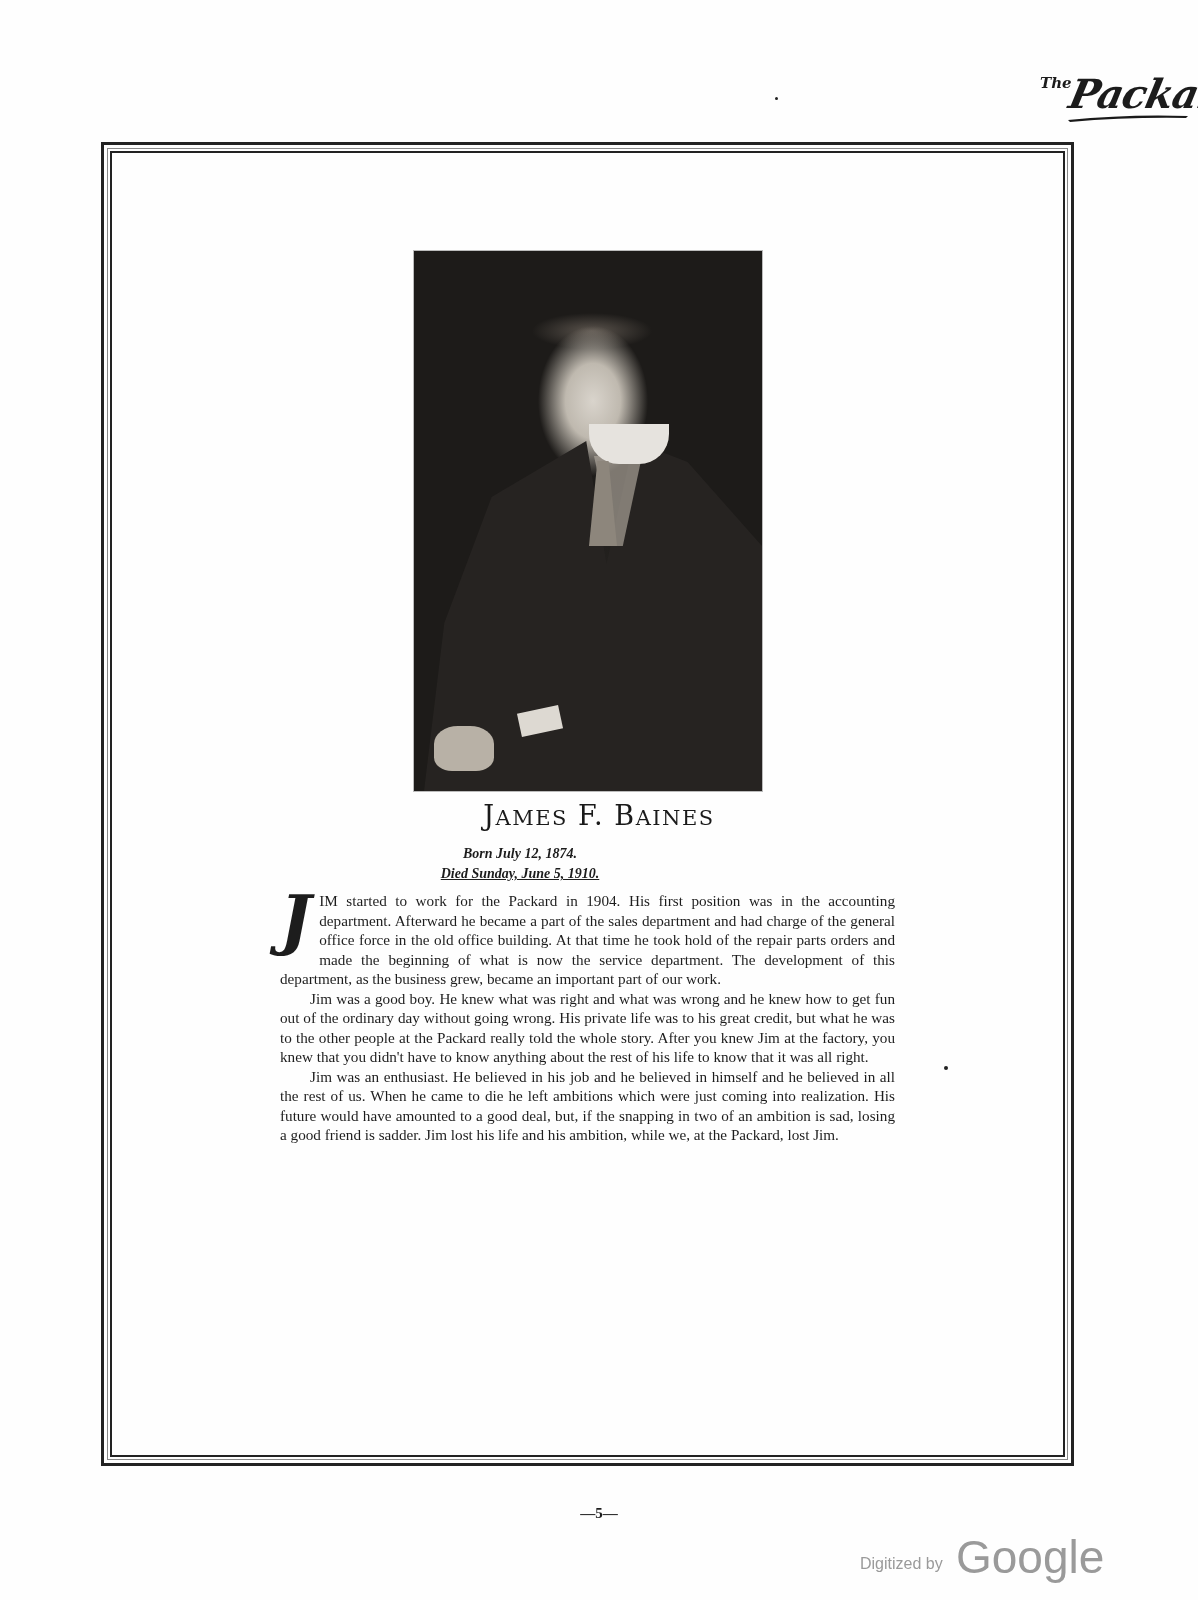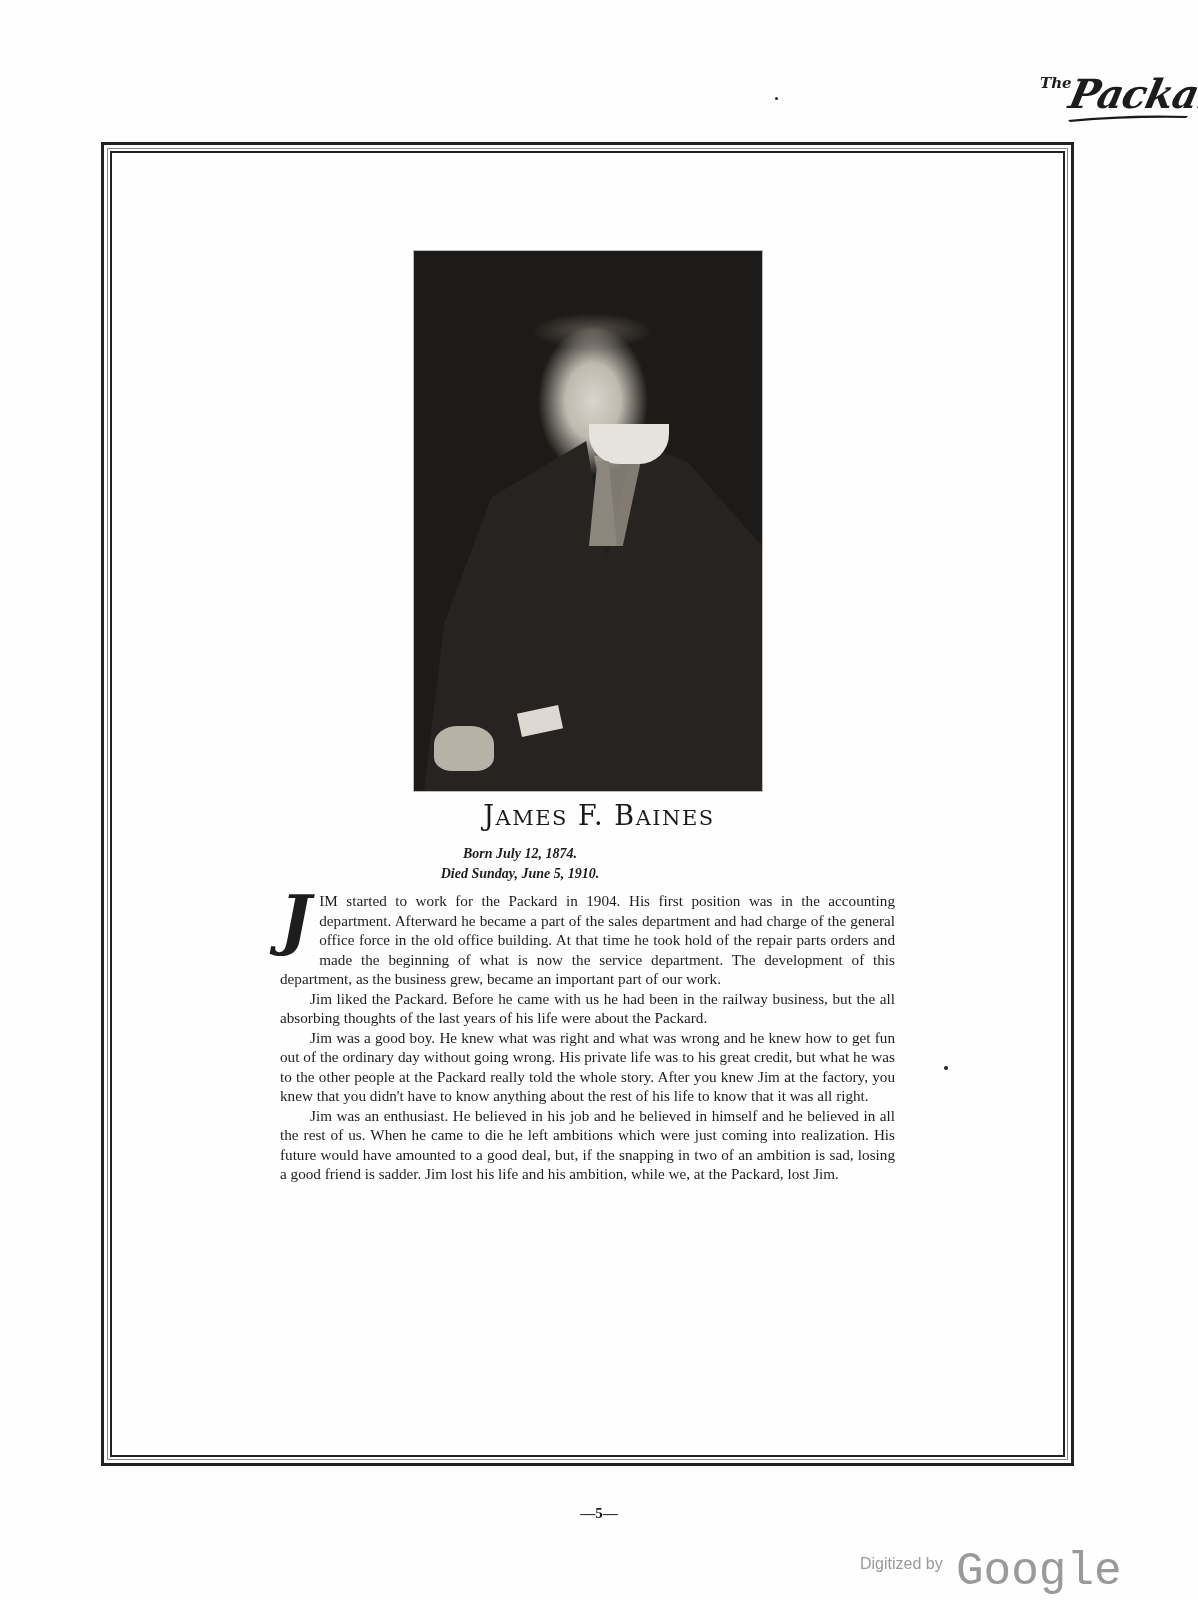--- a/index.html
+++ b/index.html
@@ -44,40 +44,40 @@
   .photo .cuff { position:absolute; left:105px; top:458px; width:42px; height:24px; background:#ddd9d2; transform:rotate(-12deg); }
   .photo .hand { position:absolute; left:20px; top:475px; width:60px; height:45px; background:#b8b1a6; border-radius:40% 40% 30% 30%; }
 
   .title {
     position:absolute; left:0; width:1198px; top:800px; text-align:center;
     font-size:27px; letter-spacing:1.5px; font-family:"DejaVu Serif", serif; color:#1a1a1a;
   }
   .title .sc { font-size:21px; }
   .dates { position:absolute; left:0; width:1040px; text-align:center; font-size:14px; font-style:italic; font-weight:bold; }
   .born { top:846px; }
-  .died { top:866px; }
+  .died { top:866px;text-decoration:underline; }
 
   .body-text {
     position:absolute; left:280px; top:891px; width:615px;
     font-size:15.2px; line-height:19.5px; text-align:justify; color:#1d1d1d;
   }
   .body-text p { margin:0; text-indent:30px; }
   .body-text p.first { text-indent:0; }
   .dropcap {
     float:left; font-size:66px; line-height:52px; height:58px; margin:2px 8px 0 0;
     font-family:"DejaVu Serif", serif; font-style:italic; font-weight:bold;
   }
   .page-num {
     position:absolute; left:0; width:1198px; top:1505px; text-align:center; font-size:15px; font-weight:bold;
   }
   .watermark {
     position:absolute; left:860px; top:1530px; color:#9a9a9a; font-family:"Liberation Sans", sans-serif;
   }
   .watermark .by { font-size:16px; position:absolute; left:0; top:25px; white-space:nowrap;text-align:right; }
-  .watermark .g { font-size:46px; position:absolute; left:96px; top:16px; font-family:Liberation Mono, monospace; white-space:nowrap; }
+  .watermark .g { font-size:46px; position:absolute; left:96px; top:0; font-family:Liberation Sans, sans-serif; white-space:nowrap; }
 </style>
 </head>
 <body>
 
 <div class="logo">
   <span class="the">The</span>
   <span class="name">Packard</span>
   <svg class="swash" viewBox="0 0 120 8">
       <path d="M0 6 Q60 0 120 2 L118 4 Q60 3 2 8 Z" fill="#1a1a1a"></path>
     </svg>
@@ -105,21 +105,20 @@
   <span>B</span><span class="sc">AINES</span>
 </div>
 <div class="dates born">Born July 12, 1874.</div>
 <div class="dates died">Died Sunday, June 5, 1910.</div>
 
 <div class="body-text">
   <p class="first">
     <span class="dropcap">J</span>
     <span>IM started to work for the Packard in 1904. His first position was in the accounting department. Afterward he became a part of the sales department and had charge of the general office force in the old office building. At that time he took hold of the repair parts orders and made the beginning of what is now the service department. The development of this department, as the business grew, became an important part of our work.</span>
   </p>
-  <p>Jim liked the Packard. Before he came with us he had been in the railway business, but the all absorbing thoughts of the last years of his life were about the Packard.</p>
   <p>Jim was a good boy. He knew what was right and what was wrong and he knew how to get fun out of the ordinary day without going wrong. His private life was to his great credit, but what he was to the other people at the Packard really told the whole story. After you knew Jim at the factory, you knew that you didn't have to know anything about the rest of his life to know that it was all right.</p>
   <p>Jim was an enthusiast. He believed in his job and he believed in himself and he believed in all the rest of us. When he came to die he left ambitions which were just coming into realization. His future would have amounted to a good deal, but, if the snapping in two of an ambition is sad, losing a good friend is sadder. Jim lost his life and his ambition, while we, at the Packard, lost Jim.</p>
 </div>
 
 <div class="page-num">—5—</div>
 
 <div class="watermark">
   <span class="by">Digitized by</span>
   <span class="g">Google</span>
 </div>

